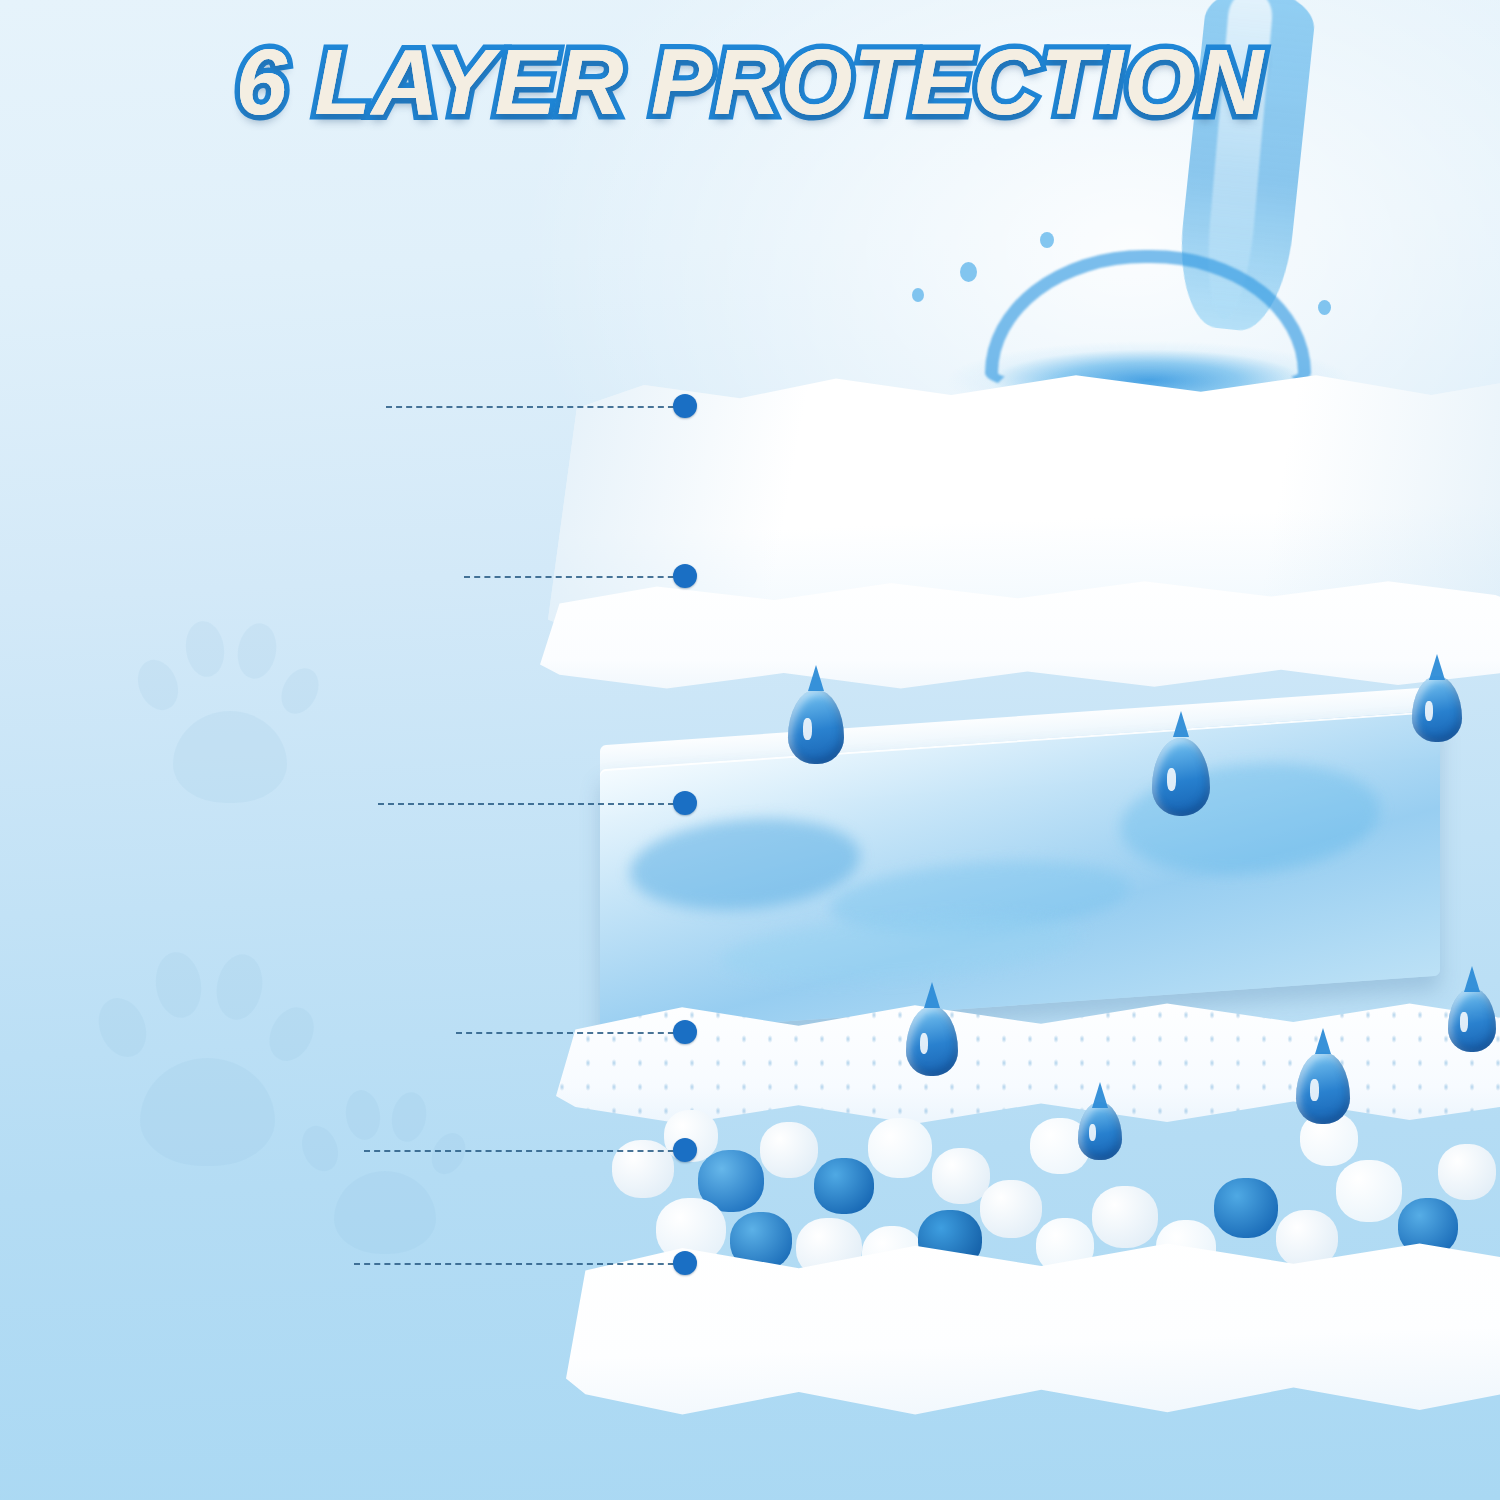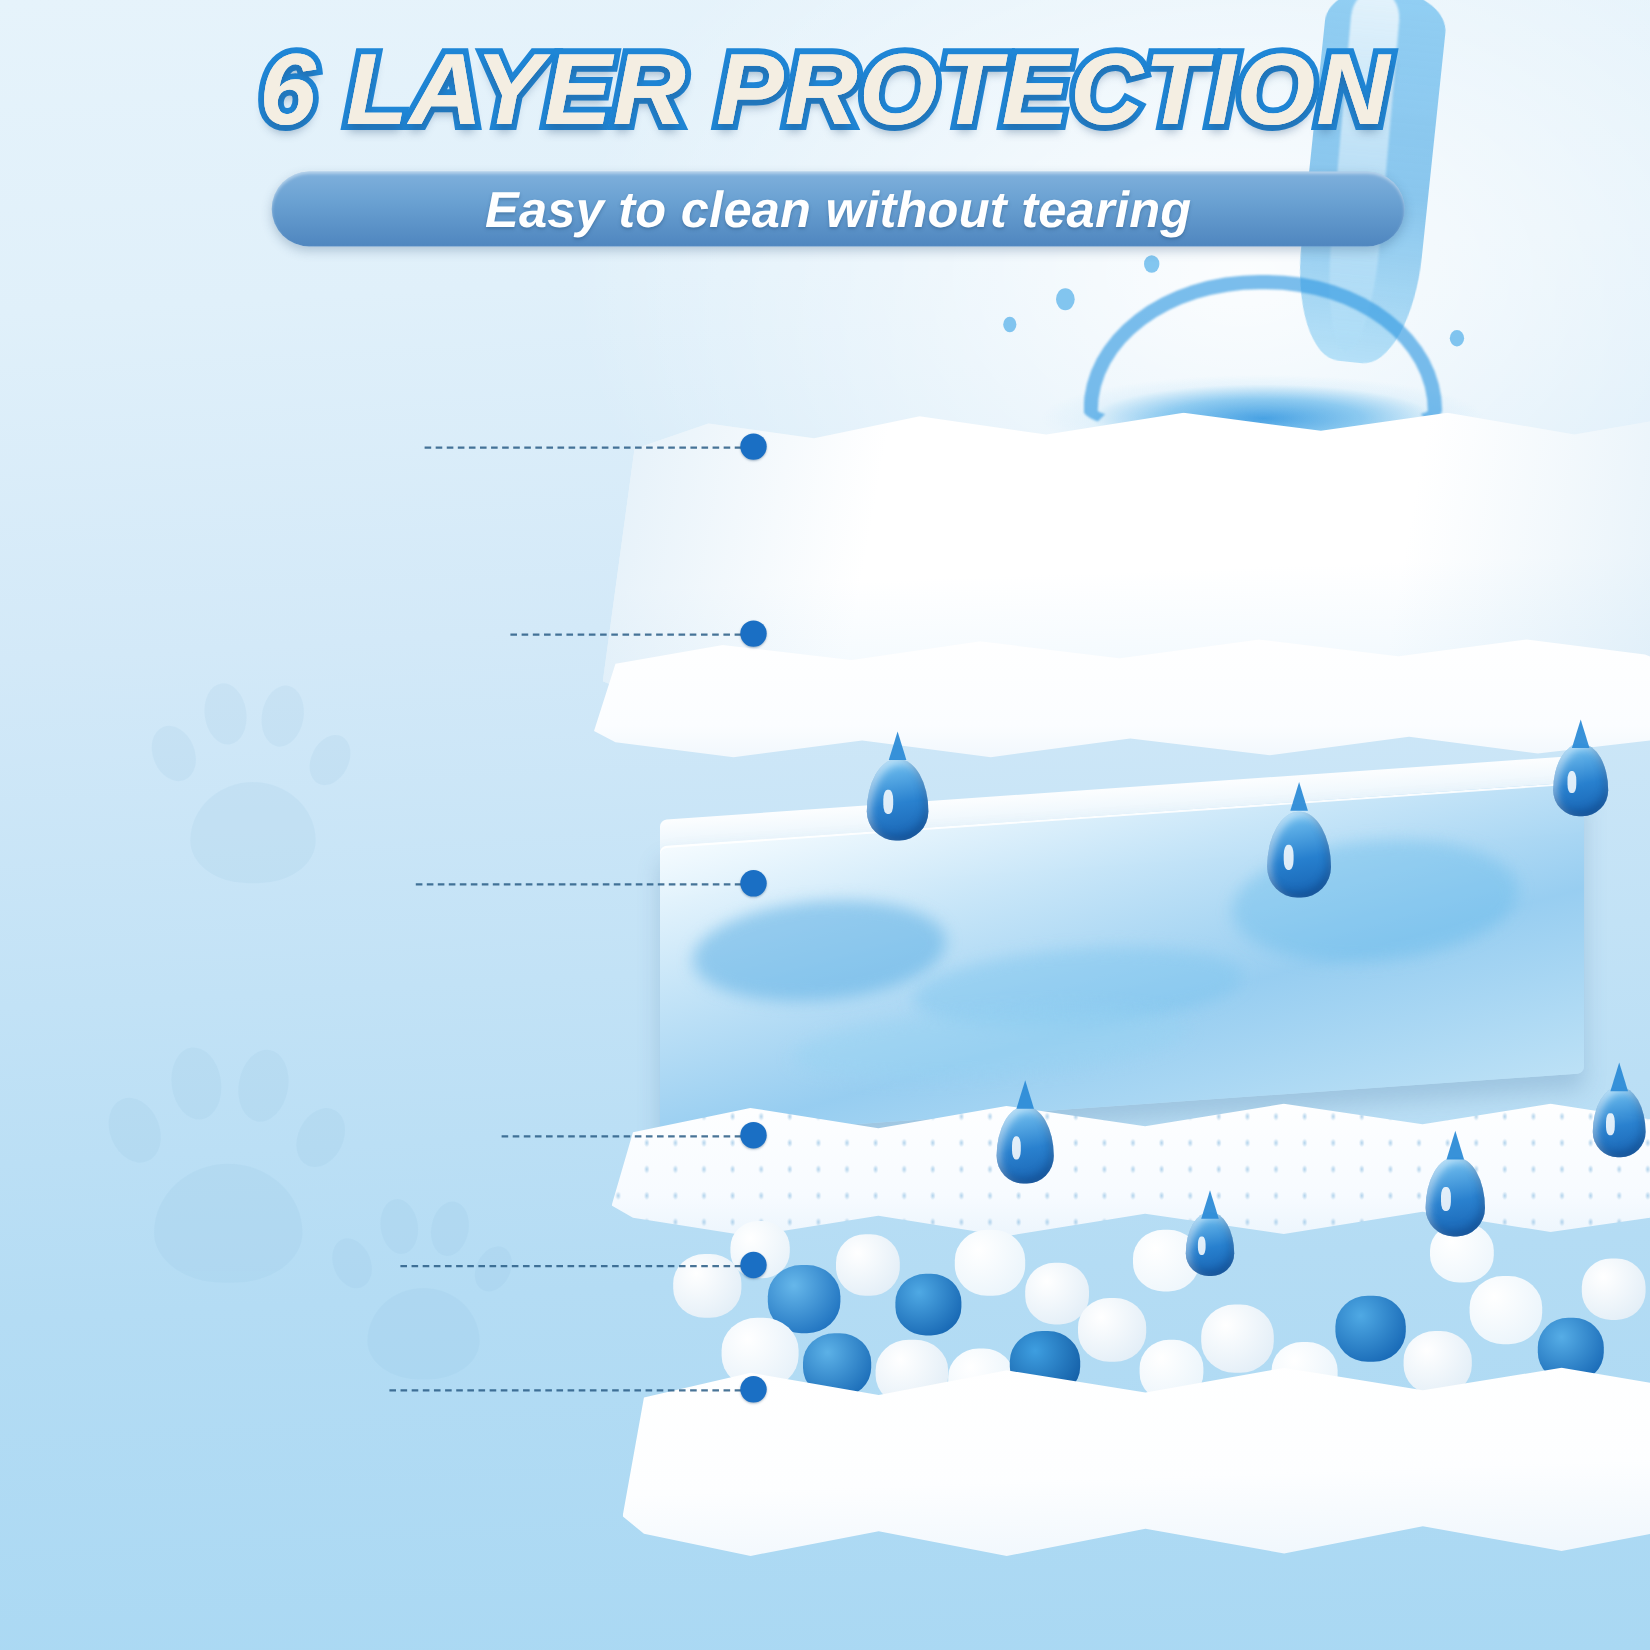--- a/index.html
+++ b/index.html
@@ -278,23 +278,20 @@
   <div class="droplet" style="left:1448px;top:988px;width:48px;height:64px;">
       <div class="tip"></div>
     </div>
   <div class="droplet" style="left:1078px;top:1102px;width:44px;height:58px;">
       <div class="tip"></div>
     </div>
 
   <div class="headline">6 LAYER PROTECTION</div>
   <div class="headline-top">6 LAYER PROTECTION</div>
 
-  <div class="pill">
-    <div class="pill-text">Easy to clean without tearing</div>
-  </div>
 
   <div class="callout" style="left:0;top:0;">
 
     <div class="dash" style="left:386px;top:406px;width:298px;"></div>
     <div class="dot" style="left:685px;top:406px;"></div>
   </div>
 
   <div class="callout" style="left:0;top:0;">
 
     <div class="dash" style="left:464px;top:576px;width:220px;"></div>

